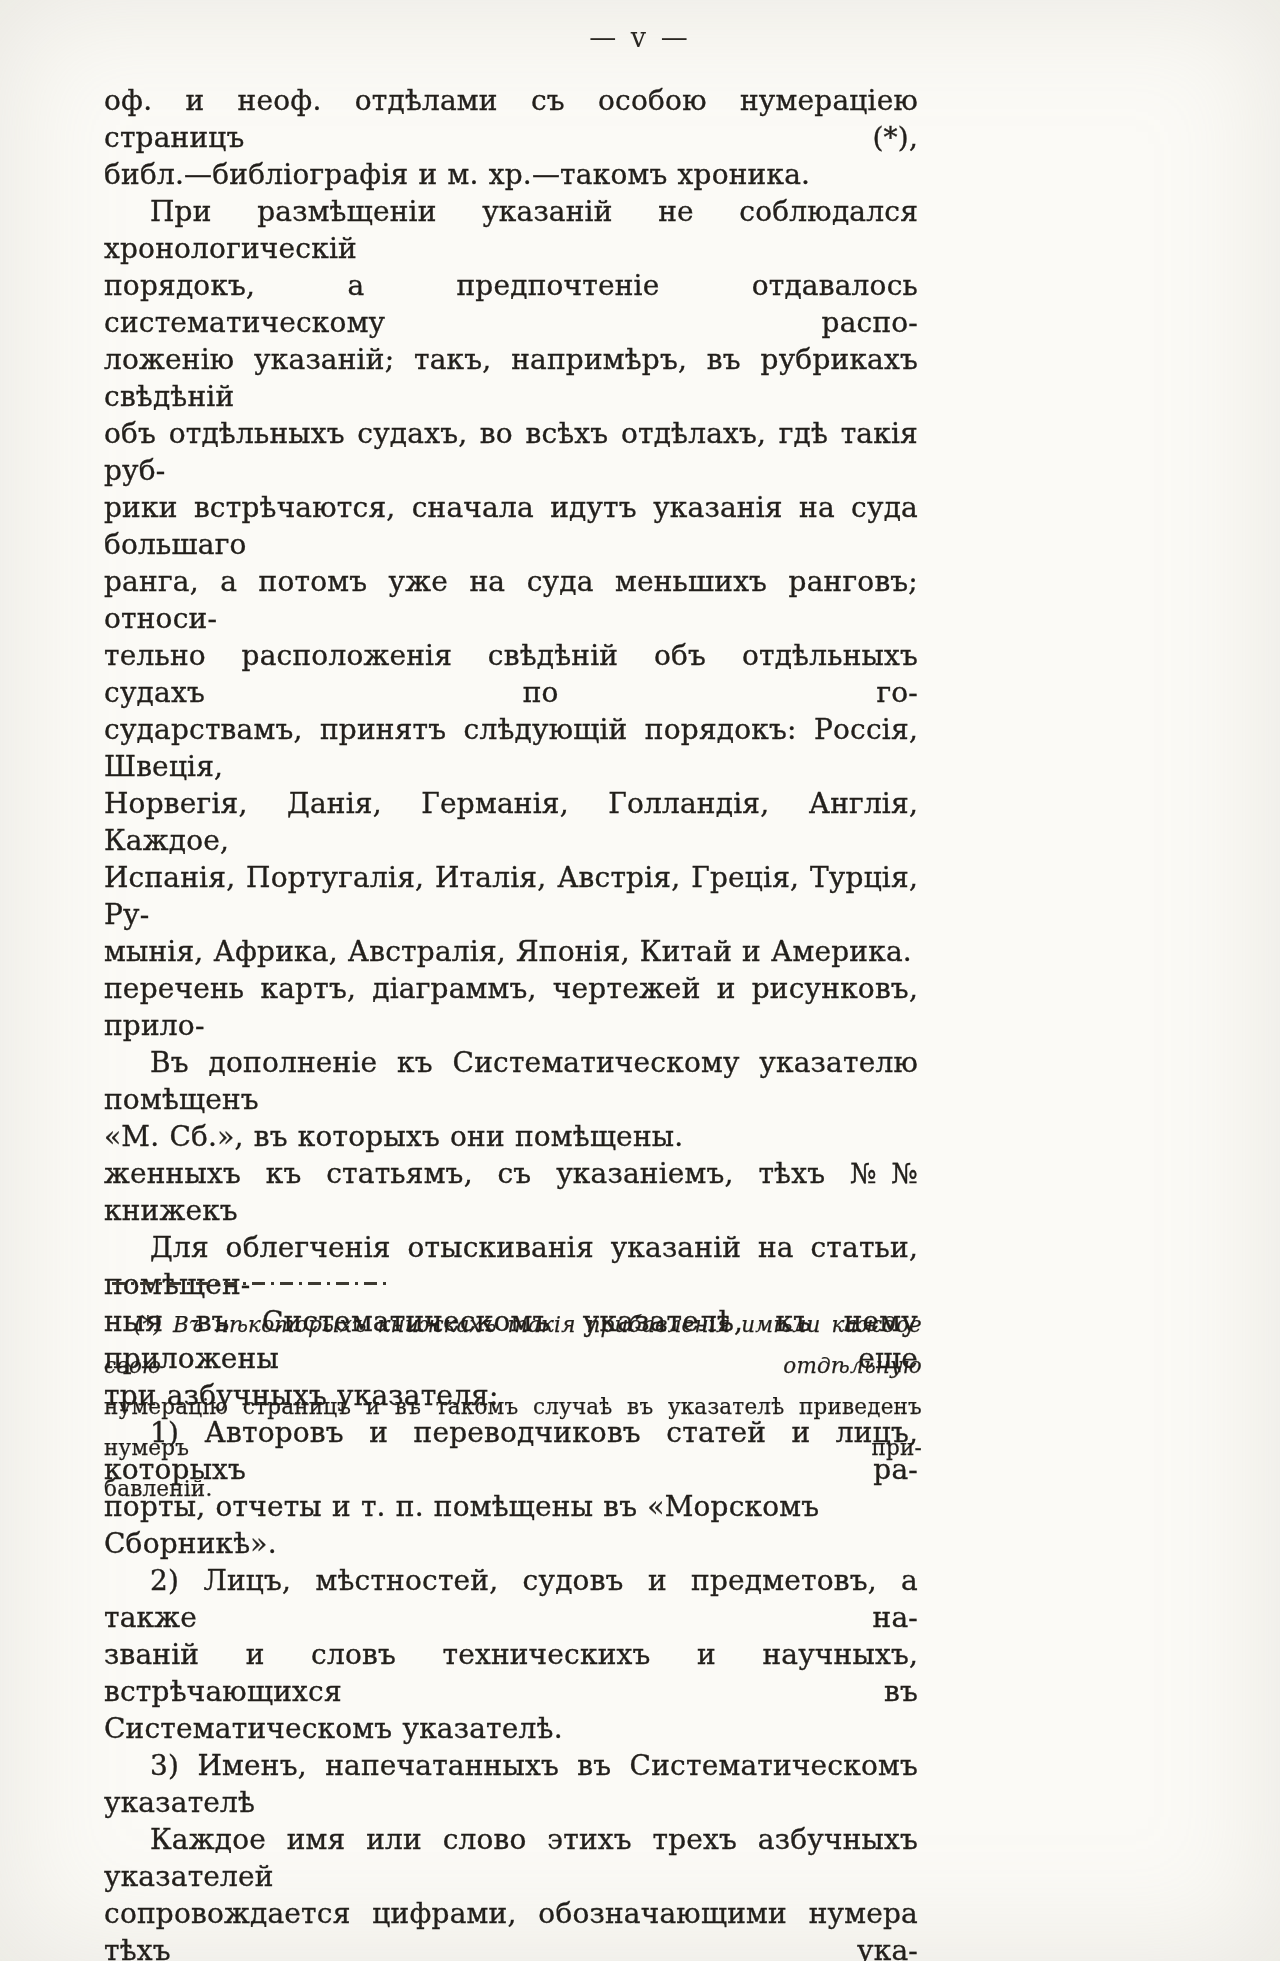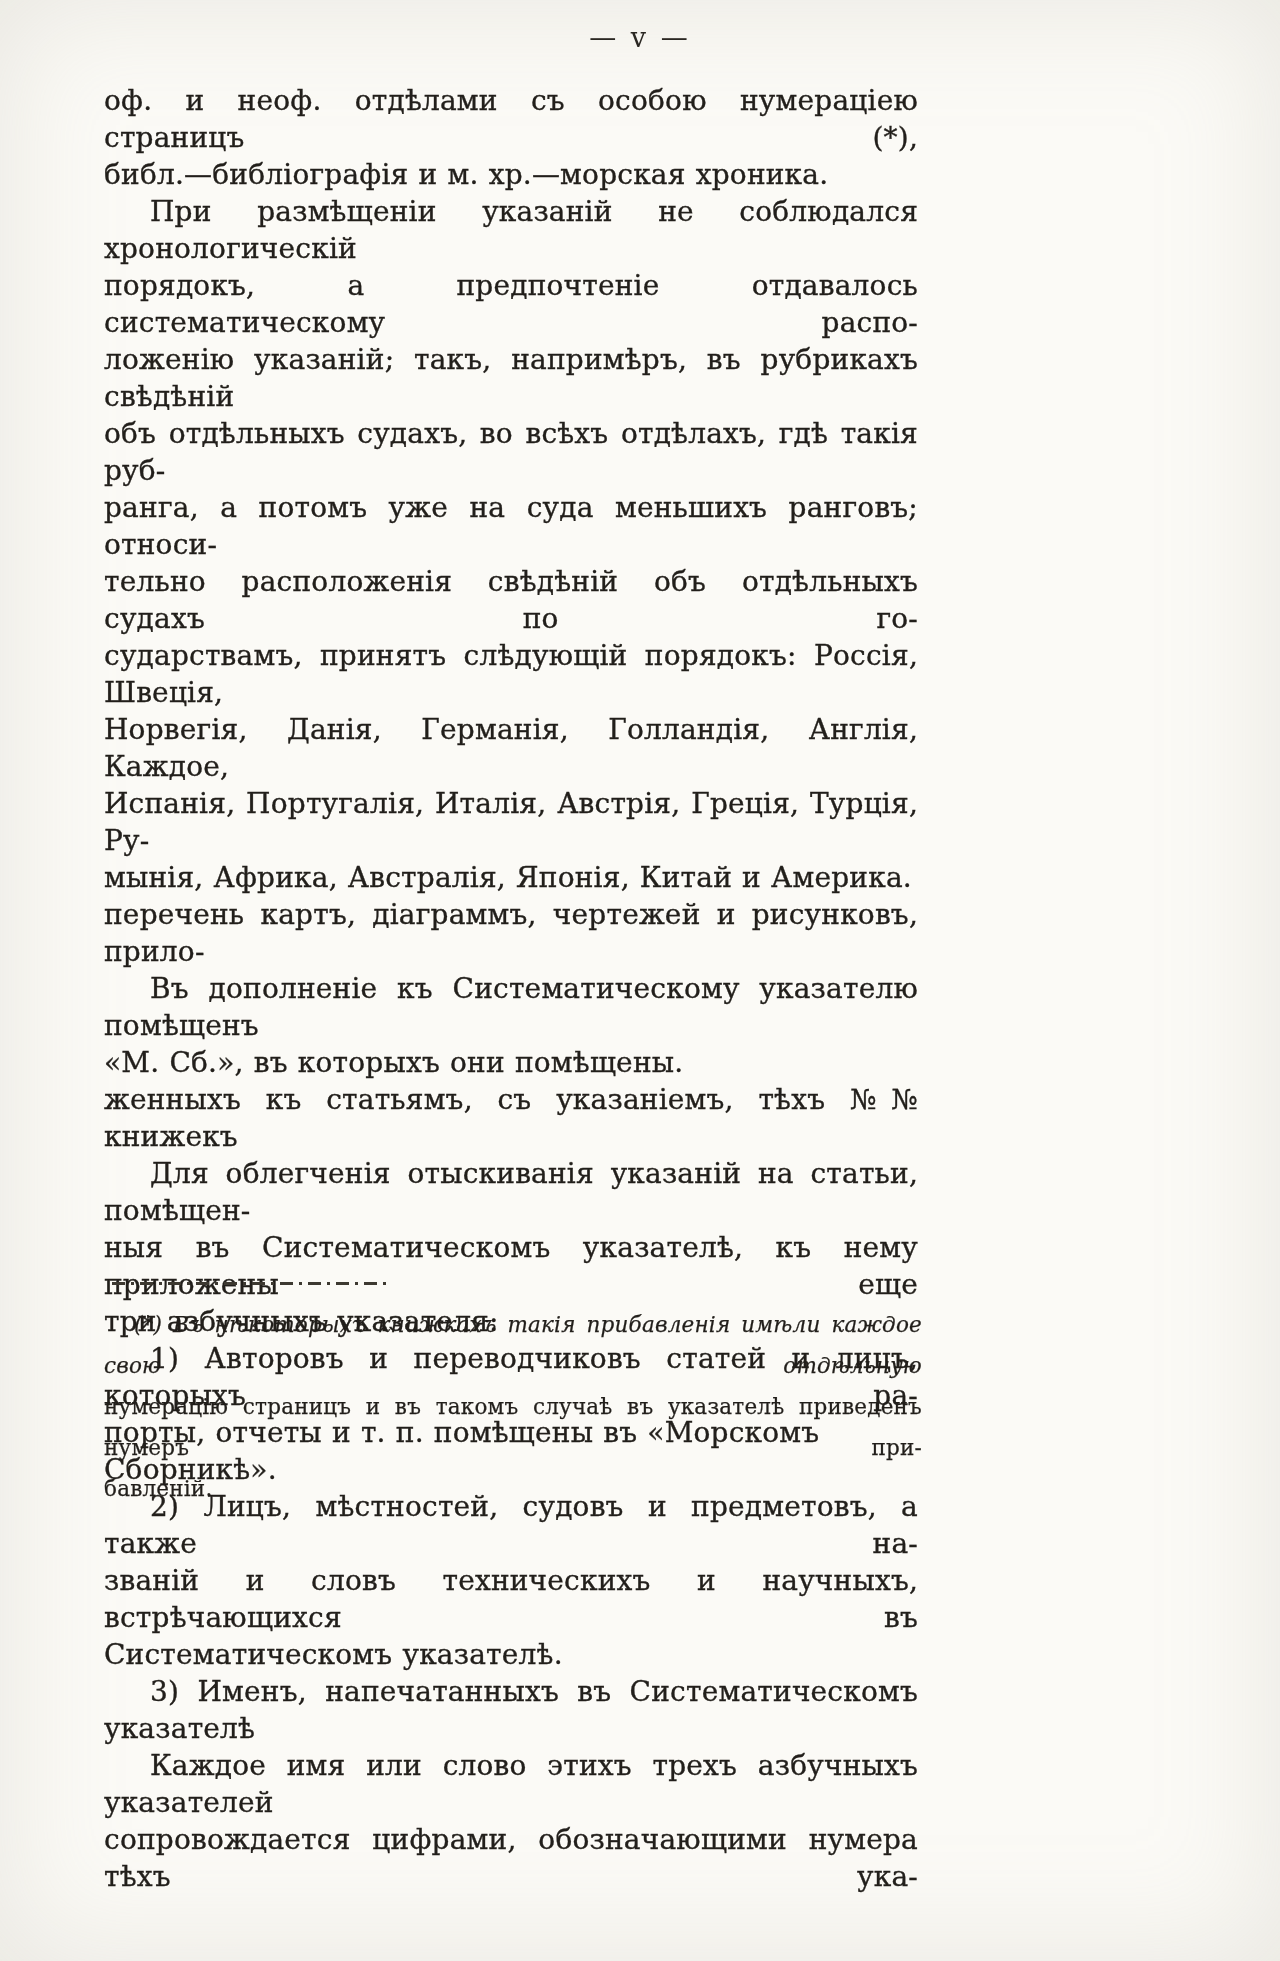--- a/index.html
+++ b/index.html
@@ -86,27 +86,28 @@
 </style>
 </head>
 <body>
 
 <div class="page">
   <div class="page-number">— v —</div>
 
   <div class="main-text">
       <div class="paragraph">
         <div class="line justify">оф. и неоф. отдѣлами съ особою нумераціею страницъ (*),</div>
-        <div class="line">библ.—библіографія и м. хр.—морская хроника.</div>
+        <div class="line">библ.—библіографія и м. хр.—такомъ хроника.</div>
       </div>
       <div class="paragraph">
         <div class="line justify first-indent">При размѣщеніи указаній не соблюдался хронологическій</div>
         <div class="line justify">порядокъ, а предпочтеніе отдавалось систематическому распо-</div>
         <div class="line justify">ложенію указаній; такъ, напримѣръ, въ рубрикахъ свѣдѣній</div>
         <div class="line justify">объ отдѣльныхъ судахъ, во всѣхъ отдѣлахъ, гдѣ такія руб-</div>
+        <div class="line justify">рики встрѣчаются, сначала идутъ указанія на суда большаго</div>
         <div class="line justify">ранга, а потомъ уже на суда меньшихъ ранговъ; относи-</div>
         <div class="line justify">тельно расположенія свѣдѣній объ отдѣльныхъ судахъ по го-</div>
         <div class="line justify">сударствамъ, принятъ слѣдующій порядокъ: Россія, Швеція,</div>
         <div class="line justify">Норвегія, Данія, Германія, Голландія, Англія, Каждое,</div>
         <div class="line justify">Испанія, Португалія, Италія, Австрія, Греція, Турція, Ру-</div>
         <div class="line">мынія, Африка, Австралія, Японія, Китай и Америка.</div>
       </div>
       <div class="paragraph">
         <div class="line justify">перечень картъ, діаграммъ, чертежей и рисунковъ, прило-</div>
         <div class="line justify first-indent">Въ дополненіе къ Систематическому указателю помѣщенъ</div>

